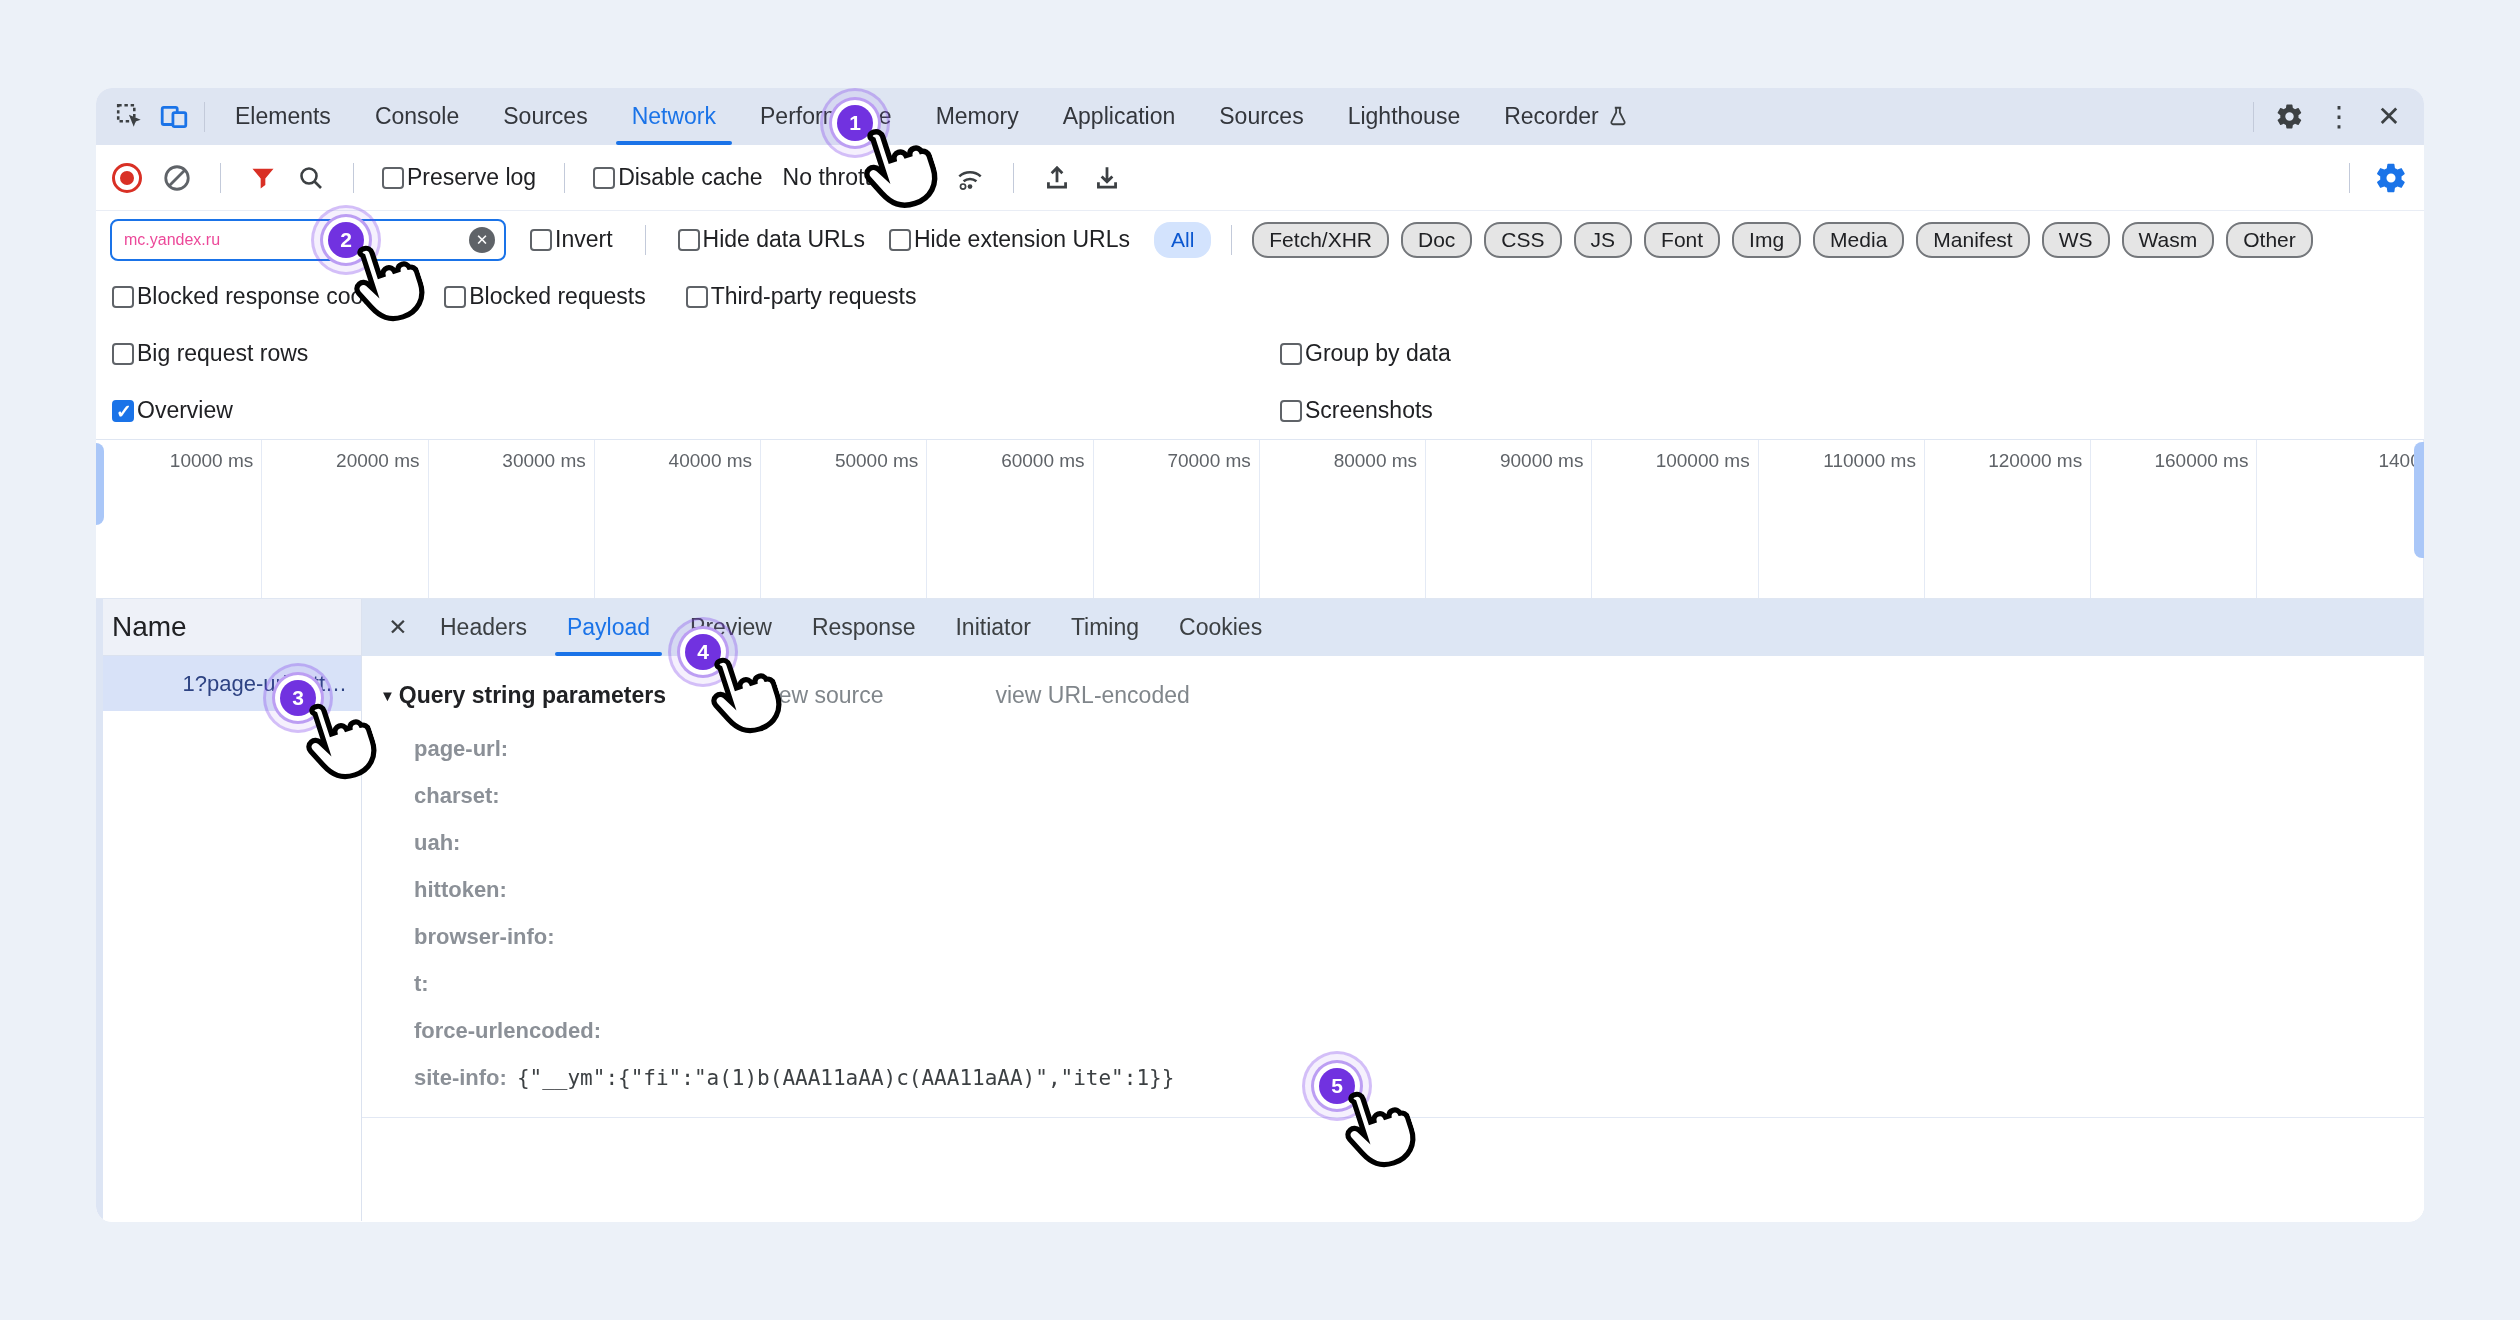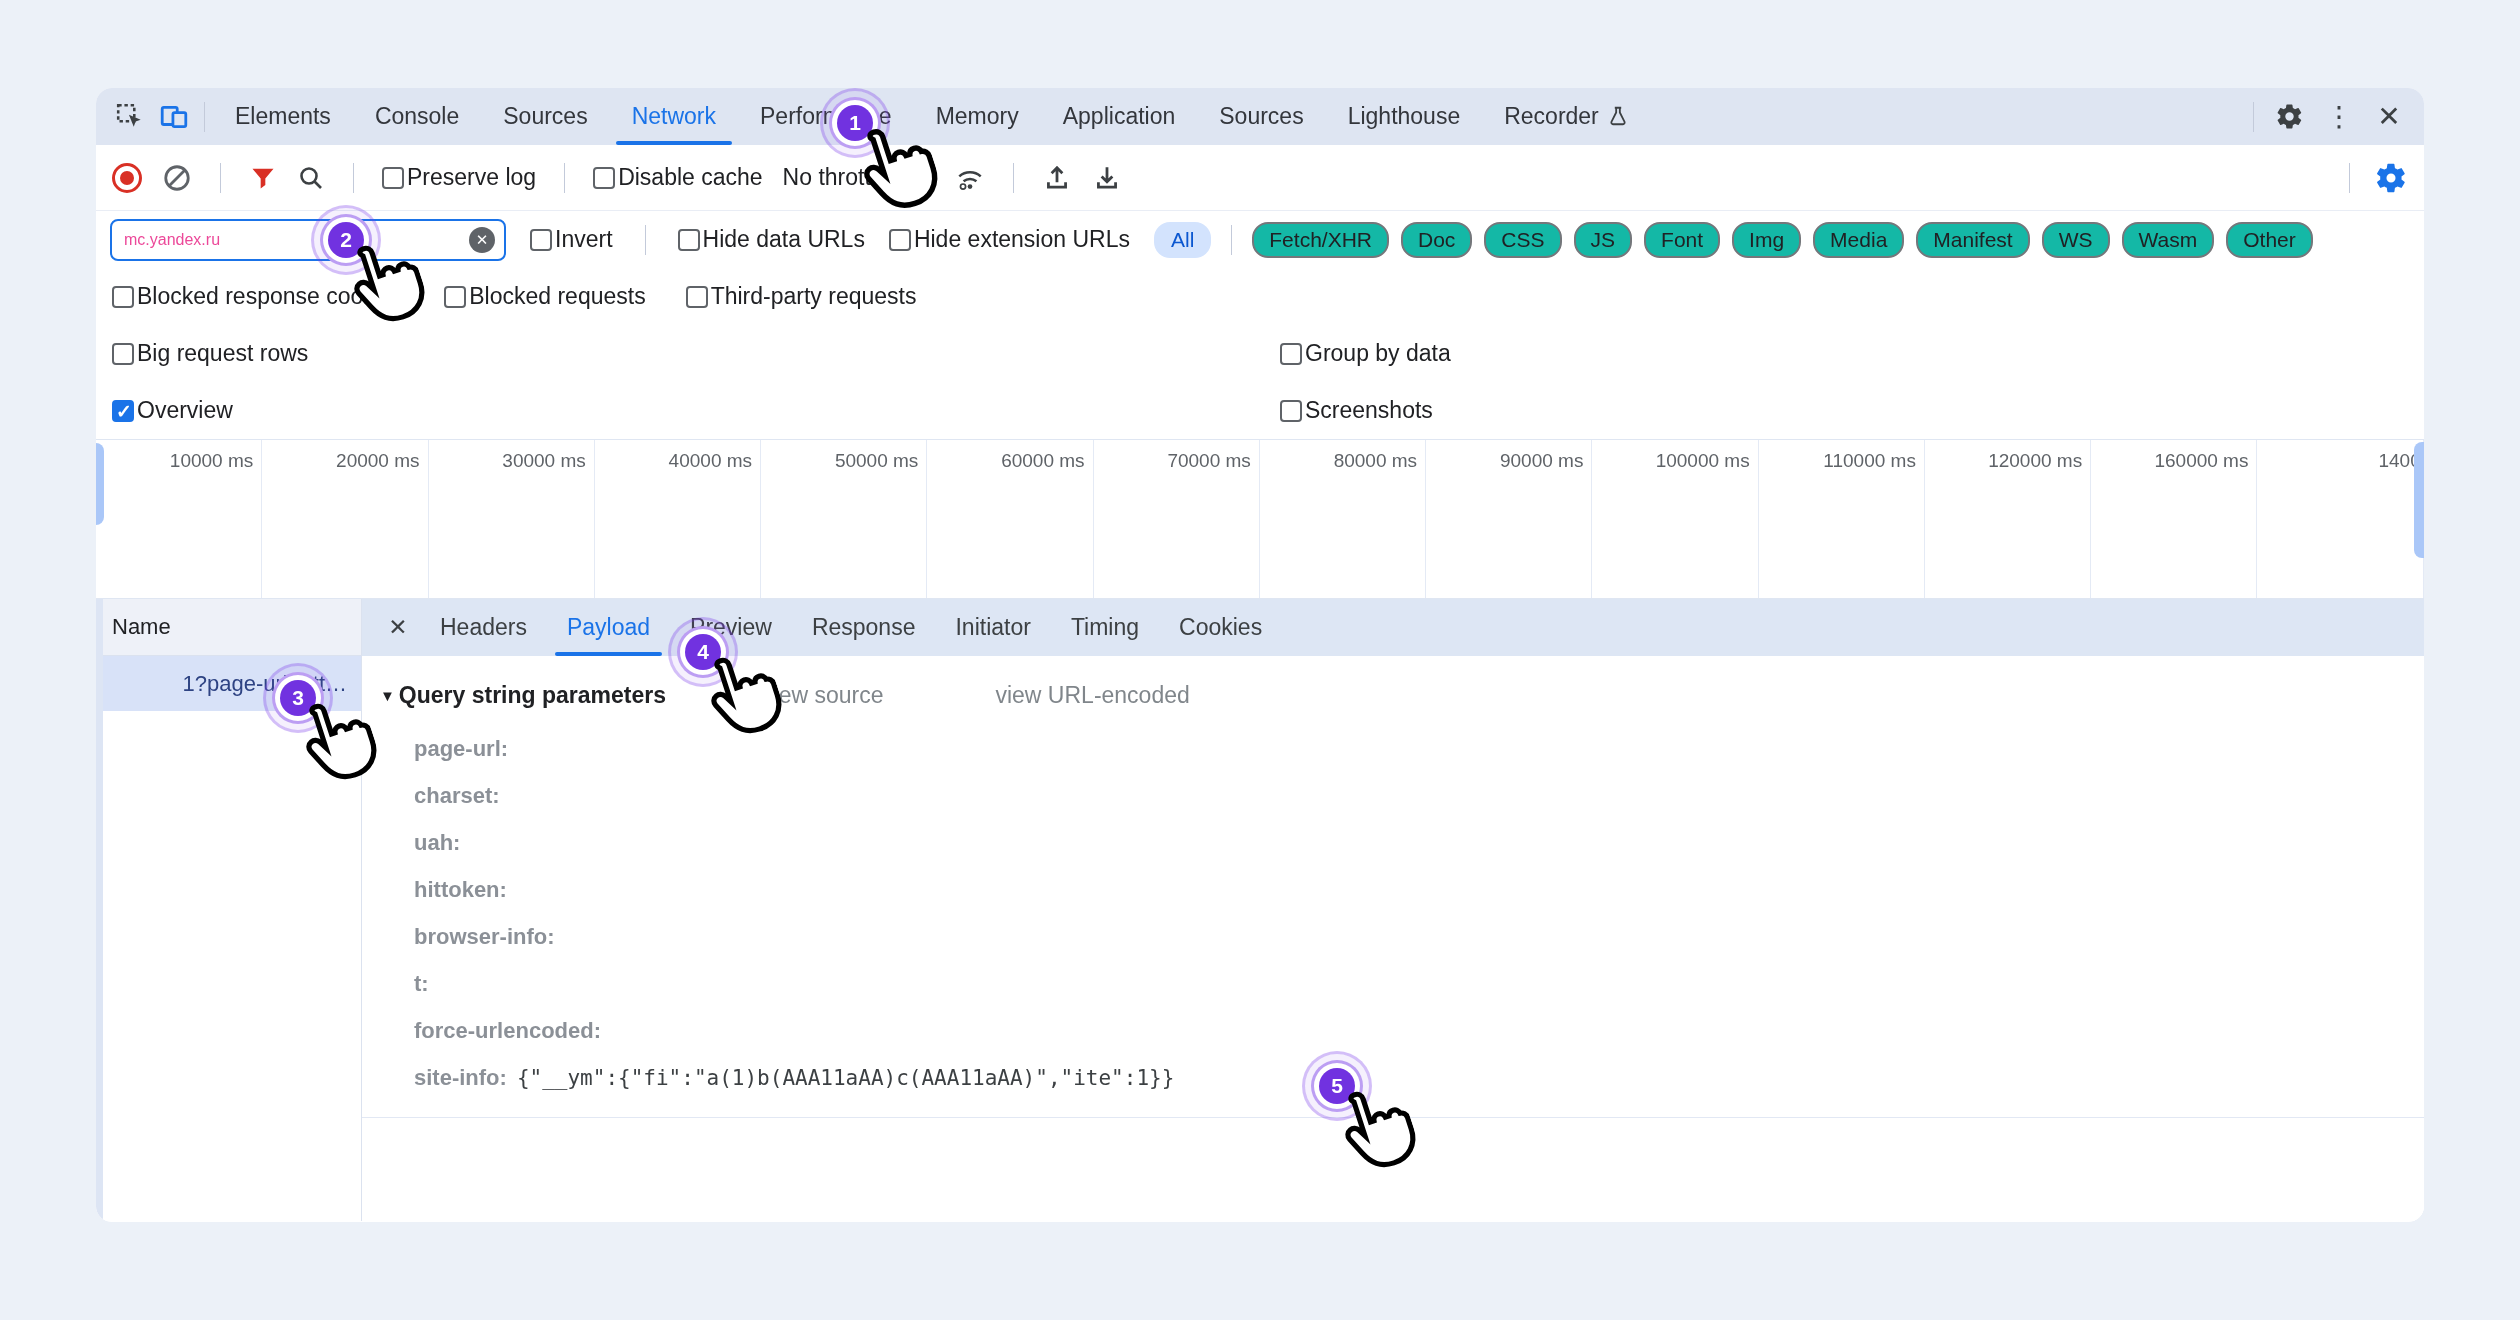--- a/index.html
+++ b/index.html
@@ -30,40 +30,40 @@
   .lbl { font-size:23px; color:#202124; }
   .throttle { display:flex; align-items:center; gap:14px; font-size:23px; color:#202124; white-space:nowrap; }
   .caret { font-size:15px; color:#3c4043; }
 
   
   .filterrow { height:57px; display:flex; align-items:center; padding:0 14px; gap:24px; background:#fff; }
   .filter-box { width:396px; height:42px; border:2.5px solid #1a73e8; border-radius:8px; position:relative; display:flex; align-items:center; flex:0 0 auto; }
   .filter-box input { border:none; outline:none; background:transparent; font-size:16px; color:#ec4899; padding:0 44px 0 12px; width:100%; font-family:"Liberation Sans",sans-serif; }
   .clear-btn { position:absolute; right:9px; top:50%; transform:translateY(-50%); width:26px; height:26px; border-radius:50%; background:#5f6368; color:#fff; font-size:15px; display:flex; align-items:center; justify-content:center; }
   .chips { display:flex; align-items:center; gap:12px; }
-  .chip { border:2px solid #74777b; border-radius:16px; padding:4px 15px; font-size:21px; color:#202124; background:#14b8a6; white-space:nowrap; }
+  .chip { border:2px solid #74777b; border-radius:16px; padding:4px 15px; font-size:21px; color:#202124; background:#e5e5e5; white-space:nowrap; }
   .chip.selected { background:#d3e3fd; color:#0b57d0; border-color:transparent; }
 
   
   .optrow { height:57px; display:flex; align-items:center; padding:0 16px; gap:40px; background:#fff; }
   .optrow.split { position:relative; }
   .opt-right { position:absolute; left:1184px; }
 
   
   .timeline { height:160px; border-top:1px solid #dfe6f2; border-bottom:1px solid #dfe6f2; display:flex; position:relative; background:#fff; }
   .tl-cell { width:166.28px; flex:0 0 auto; border-right:1px solid #e4eaf5; font-size:19px; color:#5f6368; text-align:right; padding:10px 8px 0 0; overflow:hidden; white-space:nowrap; }
   .tl-cell:last-child { padding-right:2px; }
   .nub-left { position:absolute; left:0; top:3px; width:8px; height:82px; background:#aac7f8; border-radius:0 8px 8px 0; }
   .nub-right { position:absolute; right:0; top:2px; width:10px; height:116px; background:#aac7f8; border-radius:8px 0 0 8px; }
 
   
   .lower { height:622px; display:flex; position:relative; background:#fff; }
   .scrollstrip { position:absolute; left:0; top:0; width:7px; height:100%; background:#dde5f4; }
   .namecol { width:266px; flex:0 0 auto; border-right:1px solid #dbe2ef; display:flex; flex-direction:column; }
-  .namehdr { height:57px; background:#eef1f8; border-bottom:1px solid #dbe2ef; font-size:22px; color:#202124; display:flex; align-items:center; padding-left:16px; }
+  .namehdr { height:57px; background:#eef1f8; border-bottom:1px solid #dbe2ef; font-size:28px; color:#202124; display:flex; align-items:center; padding-left:16px; }
   .reqitem { height:55px; background:#d8e2f8; color:#2e4383; font-size:22px; display:flex; align-items:center; justify-content:flex-end; padding-right:14px; white-space:nowrap; overflow:hidden; }
 
   .detail { flex:1; display:flex; flex-direction:column; }
   .detailtabs { height:57px; background:#dde6f4; display:flex; align-items:center; padding-left:14px; font-size:23px; color:#3c4043; }
   .dclose { width:44px; height:44px; display:flex; align-items:center; justify-content:center; font-size:23px; color:#3c4043; }
   .dtab { height:57px; line-height:57px; padding:0 20px; position:relative; white-space:nowrap; }
   .dtab.selected { color:#1a73e8; }
   .dtab.selected::after { content:""; position:absolute; left:8px; right:8px; bottom:0; height:4px; background:#1a73e8; border-radius:2px; }
 
   .payload { flex:1; position:relative; background:#fff; }

